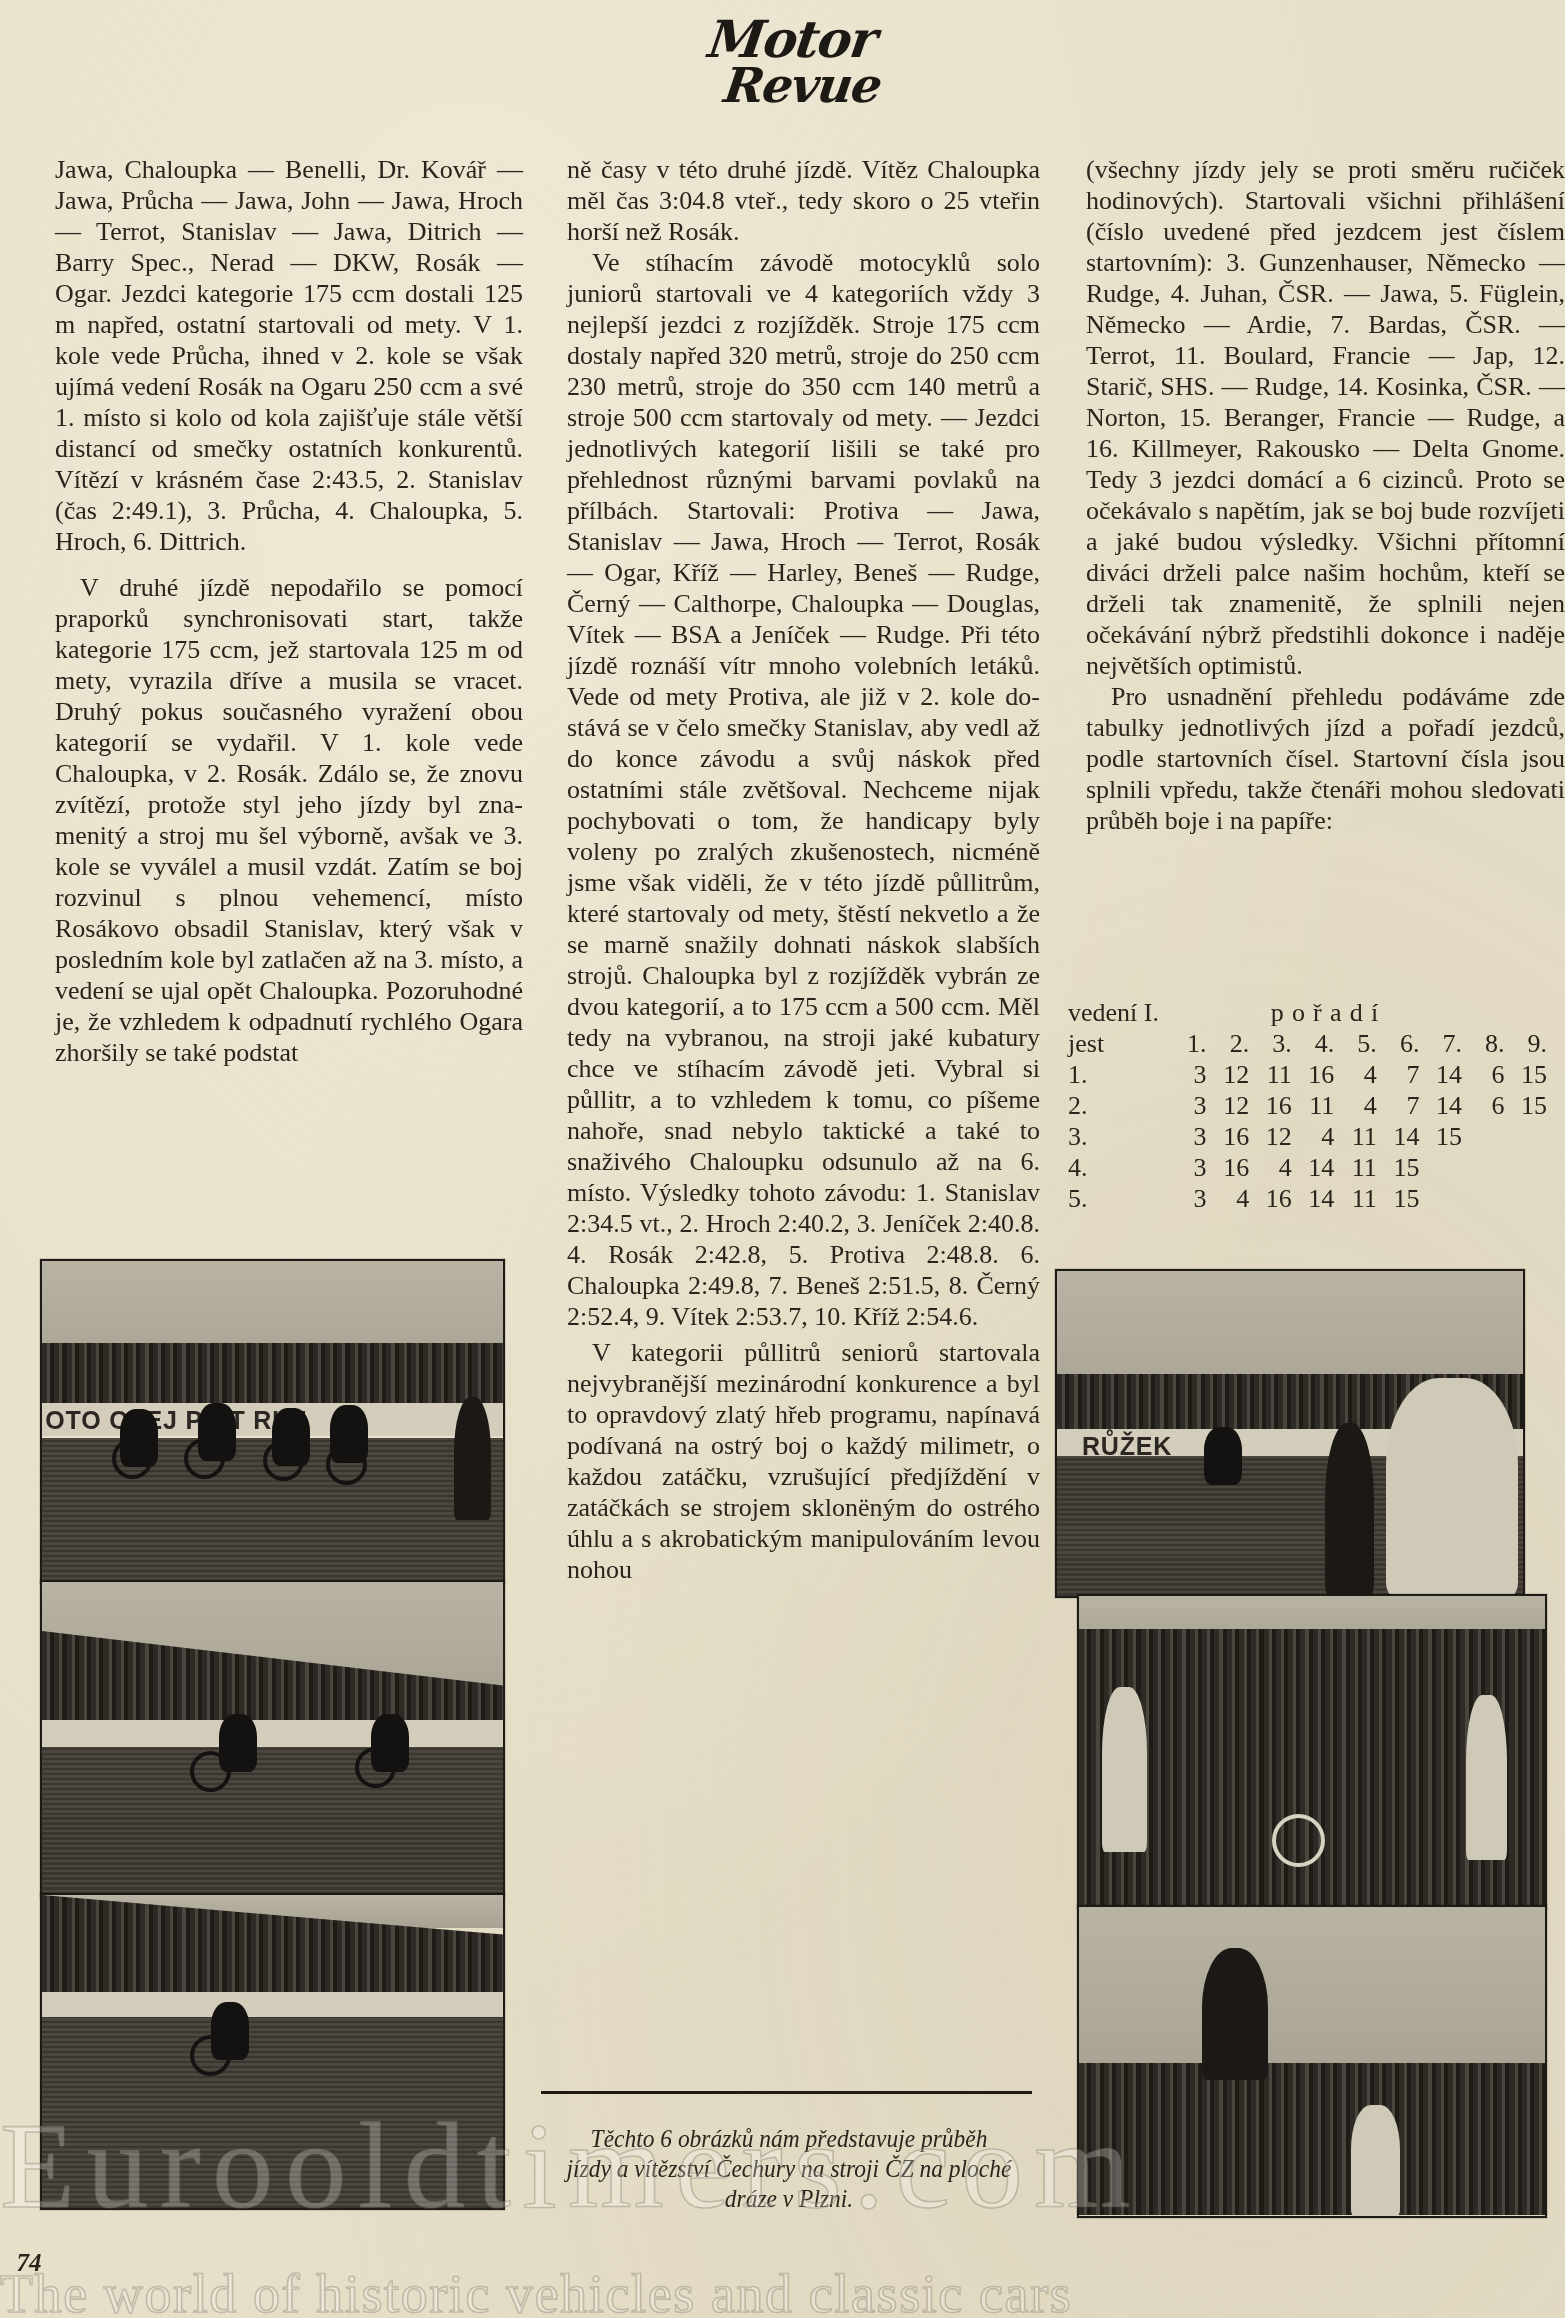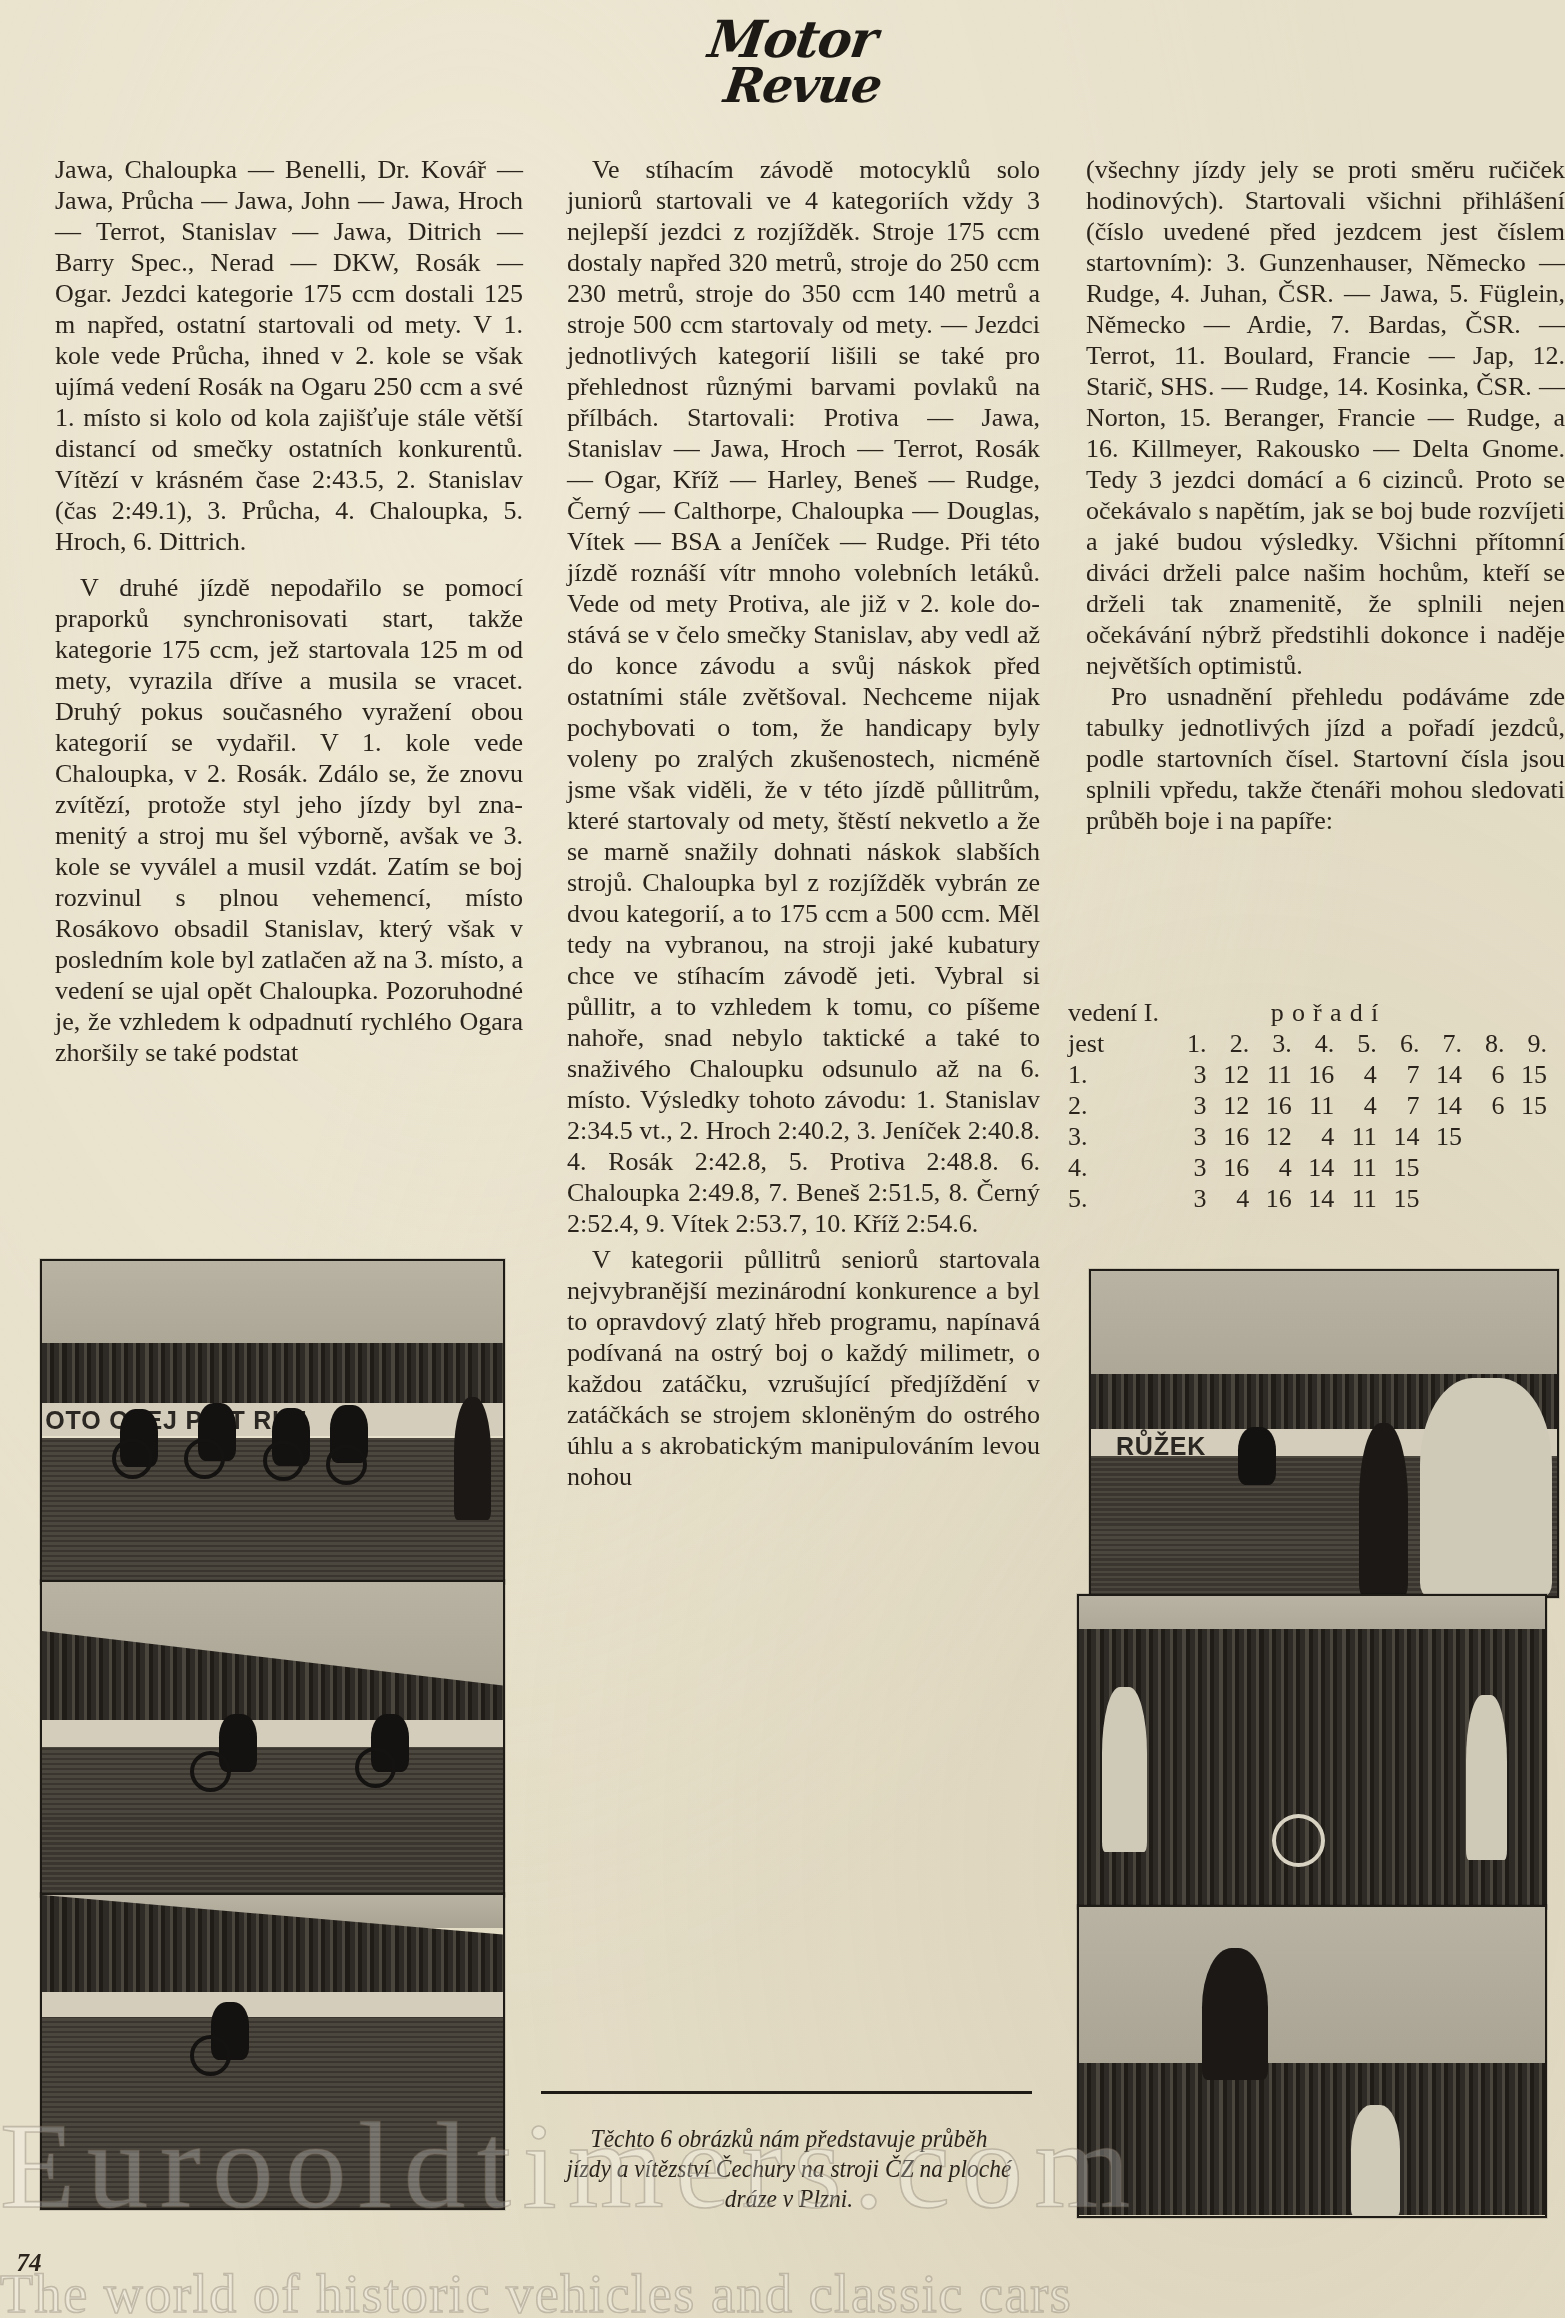--- a/index.html
+++ b/index.html
@@ -78,20 +78,21 @@
   <span class="l1">Motor</span>
   <span class="l2">Revue</span>
 </div>
 
 <div id="col1" class="col">
   <p>Jawa, Chaloupka — Benelli, Dr. Ko­vář — Jawa, Průcha — Jawa, John — Jawa, Hroch — Terrot, Stanislav — Jawa, Ditrich — Barry Spec., Ne­rad — DKW, Rosák — Ogar. Jezd­ci kategorie 175 ccm dostali 125 m napřed, ostatní startovali od mety. V 1. kole vede Průcha, ihned v 2. kole se však ujímá vedení Rosák na Ogaru 250 ccm a své 1. místo si ko­lo od kola zajišťuje stále větší dis­tancí od smečky ostatních konkuren­tů. Vítězí v krásném čase 2:43.5, 2. Stanislav (čas 2:49.1), 3. Průcha, 4. Chaloupka, 5. Hroch, 6. Dittrich.</p>
   <p class="indent gap">V druhé jízdě nepodařilo se pomo­cí praporků synchronisovati start, takže kategorie 175 ccm, jež starto­vala 125 m od mety, vyrazila dříve a musila se vracet. Druhý pokus sou­časného vyražení obou kategorií se vydařil. V 1. kole vede Chaloupka, v 2. Rosák. Zdálo se, že znovu zví­tězí, protože styl jeho jízdy byl zna­menitý a stroj mu šel výborně, avšak ve 3. kole se vyválel a musil vzdát. Zatím se boj rozvinul s plnou vehe­mencí, místo Rosákovo obsadil Sta­nislav, který však v posledním kole byl zatlačen až na 3. místo, a vedení se ujal opět Chaloupka. Pozoruhod­né je, že vzhledem k odpadnutí rych­lého Ogara zhoršily se také podstat­</p>
 </div>
 
 <div id="col2" class="col">
+  <p>ně časy v této druhé jízdě. Vítěz Chaloupka měl čas 3:04.8 vteř., tedy skoro o 25 vteřin horší než Rosák.</p>
   <p class="indent">Ve stíhacím závodě motocyklů so­lo juniorů startovali ve 4 kategoriích vždy 3 nejlepší jezdci z rozjížděk. Stroje 175 ccm dostaly napřed 320 metrů, stroje do 250 ccm 230 metrů, stroje do 350 ccm 140 metrů a stro­je 500 ccm startovaly od mety. — Jezdci jednotlivých kategorií lišili se také pro přehlednost různými barva­mi povlaků na přílbách. Startovali: Protiva — Jawa, Stanislav — Jawa, Hroch — Terrot, Rosák — Ogar, Kříž — Harley, Beneš — Rudge, Černý — Calthorpe, Chaloupka — Douglas, Vítek — BSA a Jeníček — Rudge. Při této jízdě roznáší vítr mnoho volebních letáků. Vede od mety Protiva, ale již v 2. kole do­stává se v čelo smečky Stanislav, aby vedl až do konce závodu a svůj náskok před ostatními stále zvětšo­val. Nechceme nijak pochybovati o tom, že handicapy byly voleny po zralých zkušenostech, nicméně jsme však viděli, že v této jízdě půllitrům, které startovaly od mety, štěstí ne­kvetlo a že se marně snažily dohnati náskok slabších strojů. Chaloupka byl z rozjížděk vybrán ze dvou ka­tegorií, a to 175 ccm a 500 ccm. Měl tedy na vybranou, na stroji ja­ké kubatury chce ve stíhacím závo­dě jeti. Vybral si půllitr, a to vzhle­dem k tomu, co píšeme nahoře, snad nebylo taktické a také to snaživého Chaloupku odsunulo až na 6. místo. Výsledky tohoto závodu: 1. Stanislav 2:34.5 vt., 2. Hroch 2:40.2, 3. Jení­ček 2:40.8. 4. Rosák 2:42.8, 5. Pro­tiva 2:48.8. 6. Chaloupka 2:49.8, 7. Beneš 2:51.5, 8. Černý 2:52.4, 9. Ví­tek 2:53.7, 10. Kříž 2:54.6.</p>
   <p class="indent" style="margin-top:5px">V kategorii půllitrů seniorů starto­vala nejvybranější mezinárodní kon­kurence a byl to opravdový zlatý hřeb programu, napínavá podívaná na ostrý boj o každý milimetr, o každou zatáčku, vzrušující předjíž­dění v zatáčkách se strojem sklonë­ným do ostrého úhlu a s akrobatic­kým manipulováním levou nohou</p>
 </div>
 
 <div id="col3" class="col">
   <p>(všechny jízdy jely se proti směru ručiček hodinových). Startovali vši­chni přihlášení (číslo uvedené před jezdcem jest číslem startovním): 3. Gunzenhauser, Německo — Rudge, 4. Juhan, ČSR. — Jawa, 5. Füglein, Německo — Ardie, 7. Bardas, ČSR. — Terrot, 11. Boulard, Francie — Jap, 12. Starič, SHS. — Rudge, 14. Kosinka, ČSR. — Norton, 15. Be­ranger, Francie — Rudge, a 16. Kill­meyer, Rakousko — Delta Gnome. Tedy 3 jezdci domácí a 6 cizinců. Proto se očekávalo s napětím, jak se boj bude rozvíjeti a jaké budou výsledky. Všichni přítomní diváci drželi palce našim hochům, kteří se drželi tak znamenitě, že splnili ne­jen očekávání nýbrž předstihli do­konce i naděje největších optimistů.</p>
   <p class="indent">Pro usnadnění přehledu podáváme zde tabulky jednotlivých jízd a po­řadí jezdců, podle startovních čísel. Startovní čísla jsou splnili vpředu, takže čtenáři mohou sledovati prů­běh boje i na papíře:</p>
 </div>
 
 <div class="table-block">
@@ -203,21 +204,21 @@
 </div>
 <div class="photo" style="left:40px; top:1893px; width:461px; height:313px;">
   <div class="sky" style="height:33px;"></div>
   <div class="crowd" style="top:0px; height:99px; clip-path:polygon(0 0,100% 40%,100% 100%,0 100%);"></div>
   <div class="fence" style="top:97px; height:25px;"></div>
   <div class="track" style="height:191px;"></div>
   <div class="rider" style="left:169px; top:107px;"></div>
     <div class="wheel" style="left:148px; top:140px;"></div>
 </div>
 
-<div class="photo" style="left:1089px; top:1269px; width:466px; height:325px;">
+<div class="photo" style="left:1055px; top:1269px; width:466px; height:325px;">
   <div class="sky" style="height:140px;"></div>
   <div class="crowd" style="top:103px; height:58px;"></div>
   <div class="fence" style="top:158px; height:29px;"></div>
   <span class="sign" style="left:25px; top:161px;">RŮŽEK</span>
   <div class="track" style="height:140px;"></div>
   <div class="rider" style="left:147px; top:156px;"></div>
   <div class="person" style="left:268px; top:152px; width:49px; height:173px;"></div>
   <div class="coat" style="left:329px; top:107px; width:132px; height:218px;"></div>
 </div>
 <div class="photo" style="left:1077px; top:1594px; width:466px; height:311px;">

